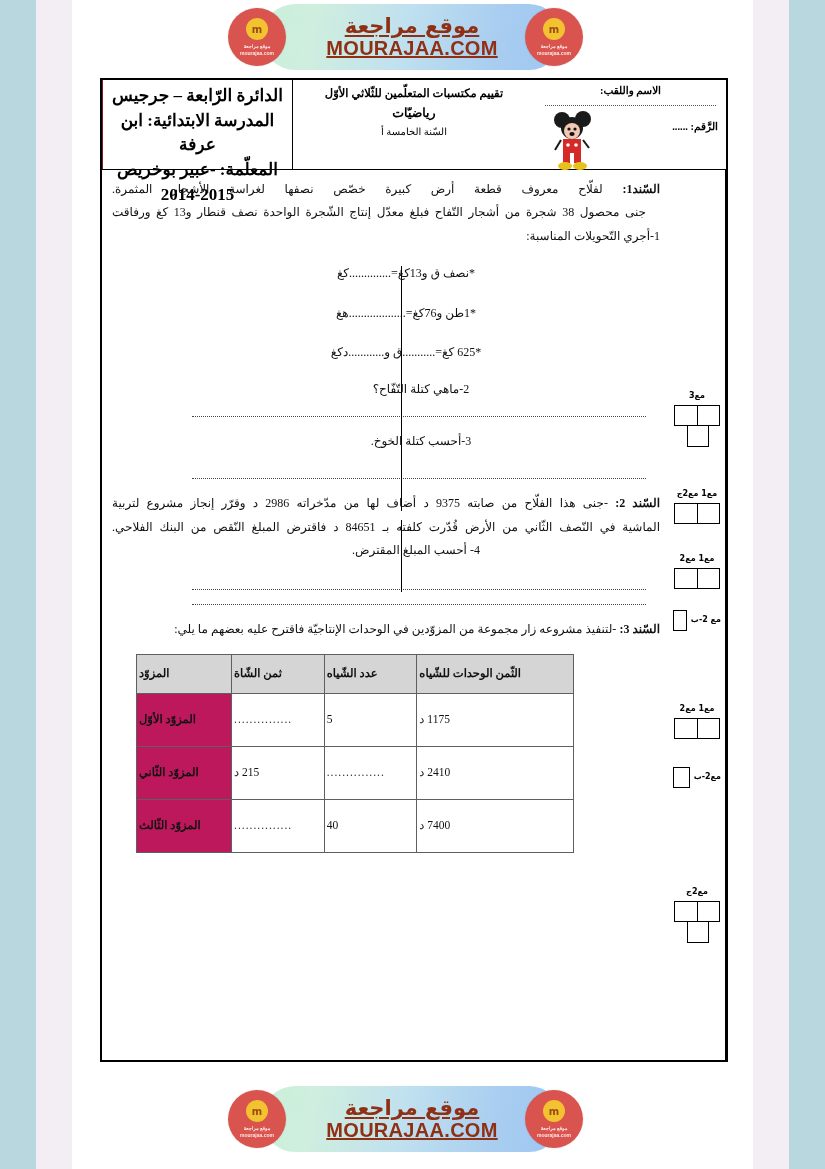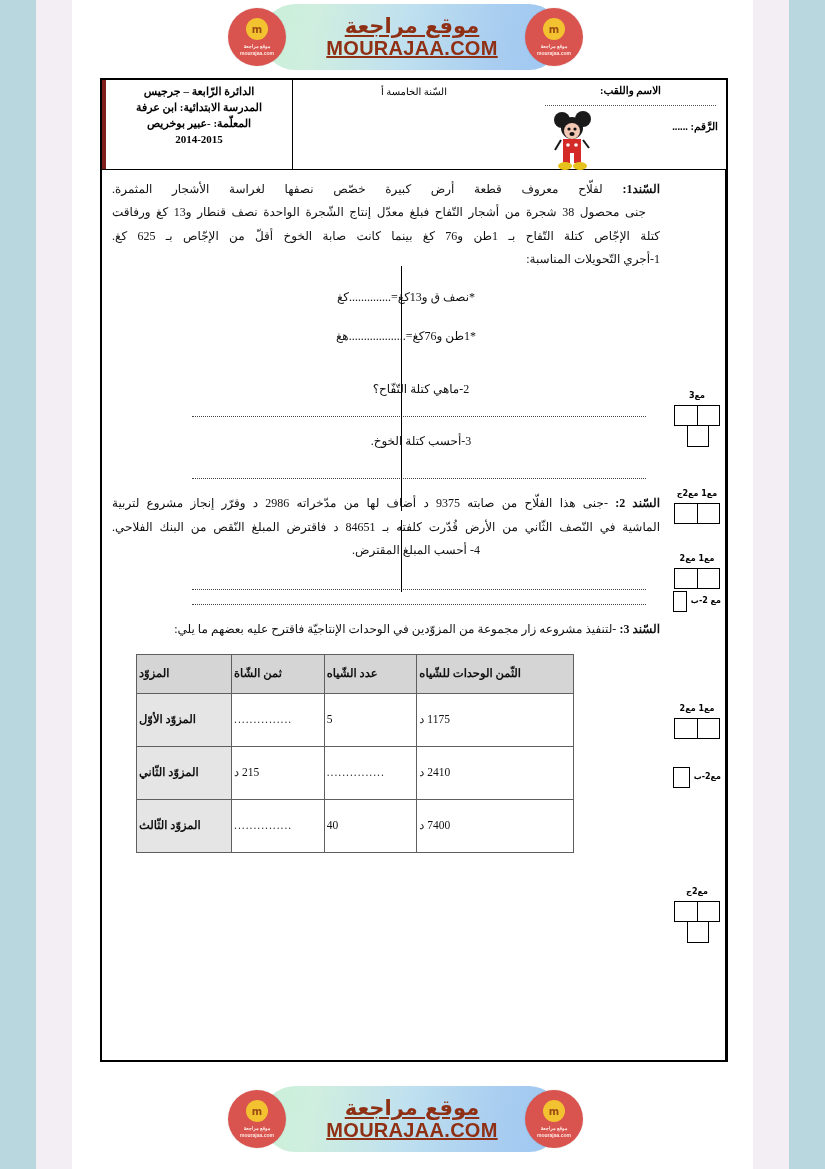--- a/index.html
+++ b/index.html
@@ -111,23 +111,23 @@
     height: 90px;
     box-sizing: border-box;
   }
   .hdr-cell {
     box-sizing: border-box;
     padding: 4px 8px 0 8px;
     position: relative;
   }
   .hdr-school {
     width: 190px;
-    border-left: 4px solid #7f1d1d;
+    border-left: 1px solid #7f1d1d;
     text-align: center;
-    font-size: 11px;
+    font-size: 17px;
     font-weight: bold;
     line-height: 1.45;
   }
   .hdr-school .yr {
     font-family: "Liberation Serif", serif;
     font-weight: bold;
   }
   .hdr-title {
     width: 243px;
     border-left: 1px solid #000;
@@ -256,21 +256,21 @@
     padding: 4px 2px;
   }
   table.sup thead th {
     background: #d5d5d5;
     font-weight: bold;
     height: 30px;
     font-size: 11.5px;
   }
   table.sup tbody td { height: 44px; }
   table.sup tbody td.namecol {
-    background: #e5e5e5;
+    background: #be185d;
     font-weight: bold;
     width: 90px;
   }
   .dots-cell { letter-spacing: 1px; color: #333; }
 </style>
 </head>
 <body>
 
 <div class="banner top">
   <div class="banner-pill"></div>
@@ -319,20 +319,22 @@
         <path d="M14 46 h7 v10 h-7 z" fill="#d42a28"></path>
         <path d="M25 46 h7 v10 h-7 z" fill="#d42a28"></path>
         <ellipse cx="16" cy="59" rx="7" ry="4" fill="#e8c21c"></ellipse>
         <ellipse cx="31" cy="59" rx="7" ry="4" fill="#e8c21c"></ellipse>
         <path d="M12 33 l-6 10" stroke="#1a1a1a" stroke-width="2" fill="none"></path>
         <path d="M34 33 l6 8" stroke="#1a1a1a" stroke-width="2" fill="none"></path>
       </svg>
     </div>
 
     <div class="hdr-cell hdr-title">
+      <div class="t1">تقييم مكتسبات المتعلّمين للثّلاثي الأوّل</div>
+      <div class="t2">رياضيّات</div>
       <div class="t3">السّنة الخامسة أ</div>
     </div>
 
     <div class="hdr-cell hdr-school">
       <div>الدائرة الرّابعة – جرجيس</div>
       <div>المدرسة الابتدائية: ابن عرفة</div>
       <div>المعلّمة: -عبير بوخريص</div>
       <div class="yr">2014-2015</div>
     </div>
   </div>
@@ -359,21 +361,21 @@
       </div>
 
       <div class="mark" style="top:385px">
         <div class="mark-lbl">مع1 مع2</div>
         <div class="mark-pair">
             <div></div>
             <div></div>
           </div>
       </div>
 
-      <div class="mark" style="top:421px">
+      <div class="mark" style="top:440px">
         <div class="mark-single-row">
           <div class="mark-lbl" style="margin:0">مع 2-ب</div>
           <div class="mark-box-one"></div>
         </div>
       </div>
 
       <div class="mark" style="top:535px">
         <div class="mark-lbl">مع1 مع2</div>
         <div class="mark-pair">
             <div></div>
@@ -402,28 +404,28 @@
 
       <div class="vrule" style="right:268px; top:96px; height:245px;"></div>
       <div class="vrule" style="right:268px; top:350px; height:72px; width:1px;"></div>
 
       <div class="q-block">
         <div class="just">
           <span class="lbl-bold">السّند1:</span>
           <span>لفلّاح معروف قطعة أرض كبيرة خصّص نصفها لغراسة الأشجار المثمرة.</span>
         </div>
         <div class="just" style="padding-right:14px">جنى محصول 38 شجرة من أشجار التّفاح فبلغ معدّل إنتاج الشّجرة الواحدة نصف قنطار و13 كغ ورفاقت</div>
-        <div class="just">كتلة الإجّاص كتلة التّفاح بـ 1طن و76 كغ بينما كانت صابة الخوخ أقلّ من الإجّاص بـ 625 كغ.</div>
         <div class="right" style="padding-left:60px">1-أجري التّحويلات المناسبة:</div>
 
         <div style="height:14px"></div>
         <div class="indent-item" style="padding-left:40px">*نصف ق و13كغ=..............كغ</div>
         <div style="height:16px"></div>
         <div class="indent-item" style="padding-left:40px">*1طن و76كغ=...................هغ</div>
         <div style="height:16px"></div>
+        <div class="indent-item" style="padding-left:40px">*625 كغ=...........ق و............دكغ</div>
 
         <div style="height:14px"></div>
         <div class="center-ish" style="padding-left:70px">2-ماهي كتلة التّفّاح؟</div>
         <div class="ans-dots" style="margin-left:80px"></div>
         <div class="center-ish" style="padding-left:70px">3-أحسب كتلة الخوخ.</div>
         <div class="ans-dots" style="margin-left:80px;margin-top:24px"></div>
       </div>
 
       <div class="q-block" style="margin-top:6px">
         <div class="just">

